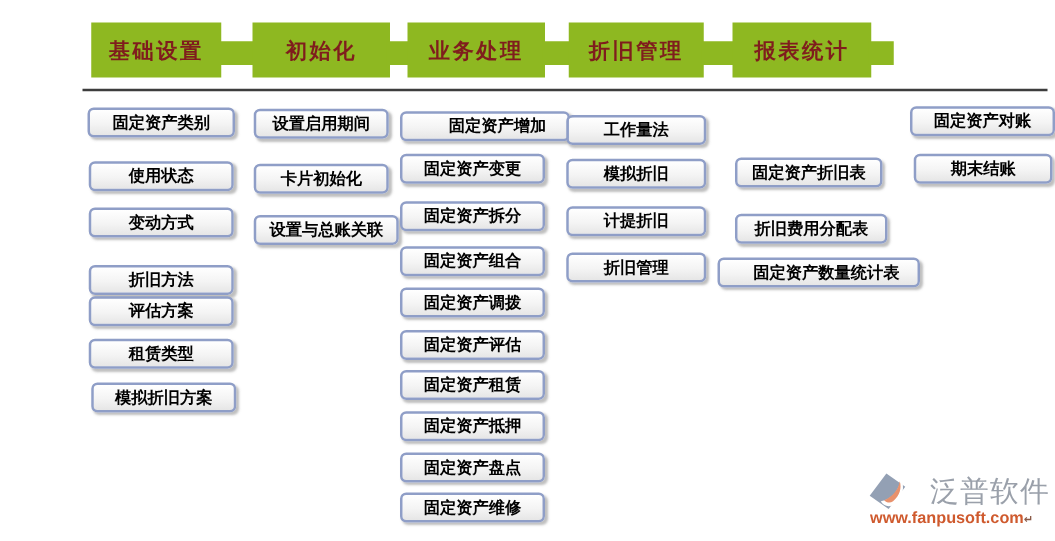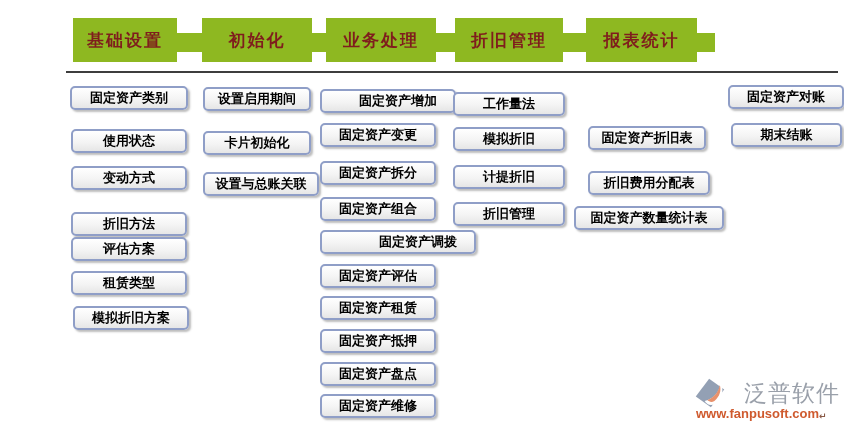--- a/index.html
+++ b/index.html
@@ -79,35 +79,35 @@
   <div class="box" style="left:73px;top:306px;width:112px;">模拟折旧方案</div>
 
   <div class="box" style="left:203px;top:87px;width:104px;">设置启用期间</div>
   <div class="box" style="left:203px;top:131px;width:104px;">卡片初始化</div>
   <div class="box" style="left:203px;top:172px;width:112px;">设置与总账关联</div>
 
   <div class="box" style="left:320px;top:89px;width:112px;padding-left:20px;">固定资产增加</div>
   <div class="box" style="left:320px;top:123px;width:112px;">固定资产变更</div>
   <div class="box" style="left:320px;top:161px;width:112px;">固定资产拆分</div>
   <div class="box" style="left:320px;top:197px;width:112px;">固定资产组合</div>
-  <div class="box" style="left:320px;top:230px;width:112px;padding-left:40px;">固定资产调拨</div>
+  <div class="box" style="left:320px;top:230px;width:112px;">固定资产调拨</div>
   <div class="box" style="left:320px;top:264px;width:112px;">固定资产评估</div>
   <div class="box" style="left:320px;top:296px;width:112px;">固定资产租赁</div>
   <div class="box" style="left:320px;top:329px;width:112px;">固定资产抵押</div>
   <div class="box" style="left:320px;top:362px;width:112px;">固定资产盘点</div>
   <div class="box" style="left:320px;top:394px;width:112px;">固定资产维修</div>
 
   <div class="box" style="left:453px;top:92px;width:108px;">工作量法</div>
   <div class="box" style="left:453px;top:127px;width:108px;">模拟折旧</div>
   <div class="box" style="left:453px;top:165px;width:108px;">计提折旧</div>
   <div class="box" style="left:453px;top:202px;width:108px;">折旧管理</div>
 
   <div class="box" style="left:588px;top:126px;width:114px;">固定资产折旧表</div>
   <div class="box" style="left:588px;top:171px;width:118px;">折旧费用分配表</div>
-  <div class="box" style="left:574px;top:206px;width:146px;">固定资产数量统计表</div>
+  <div class="box" style="left:574px;top:206px;width:146px;padding-left:12px;">固定资产数量统计表</div>
 
   <div class="box" style="left:728px;top:85px;width:112px;">固定资产对账</div>
   <div class="box" style="left:731px;top:123px;width:107px;">期末结账</div>
 
   <div class="logo">
     <div class="logo-top">
       <svg viewBox="0 0 36 34" width="35" height="32" aria-hidden="true">
         <polygon points="17,1 34,13 19,33 2,21" fill="var(--logo-icon-gray,#93a0b4)"></polygon>
         <path d="M12 26 C22 24 29 16 30 5 C34 13 32 23 24 29 C19 32 14 30 12 26 Z" fill="#ffffff"></path>
         <path d="M15 25 C23 22 28 15 29 8 C31 14 29 21 23 26 C20 28 17 27 15 25 Z" fill="var(--logo-icon-orange,#e8916c)"></path>

